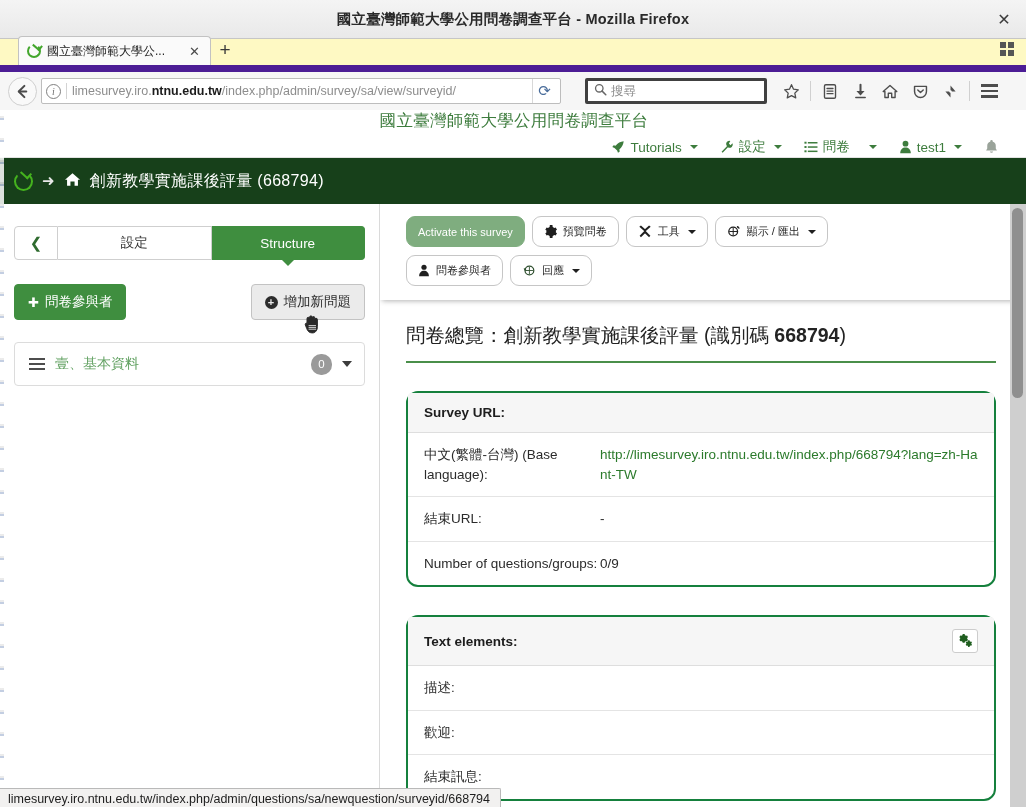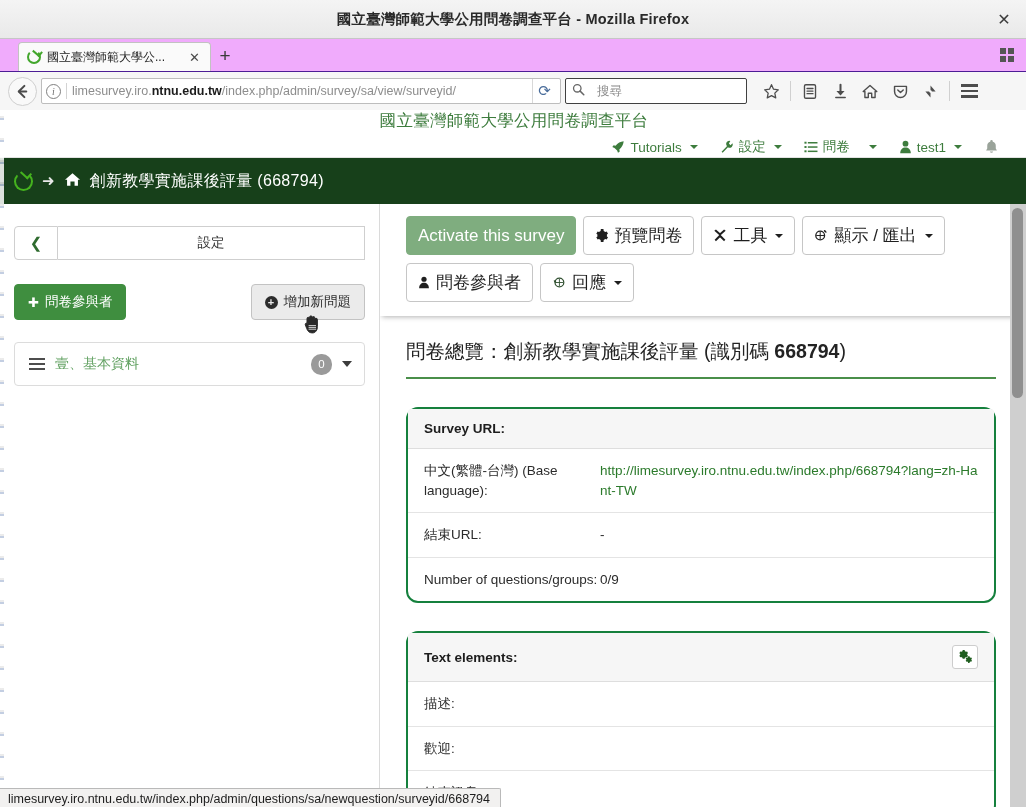--- a/index.html
+++ b/index.html
@@ -25,24 +25,24 @@
     letter-spacing: .2px;
   }
   .ff-close {
     position: absolute; right: 10px; top: 50%; transform: translateY(-50%);
     width: 24px; height: 22px; display: flex; align-items: center; justify-content: center;
     font-size: 16px; color: #3c3c3c; cursor: pointer;
   }
 
   .ff-tabstrip {
     height: 33px;
-    background: #f0abfc;
+    background: #fef9c3;
     display: flex; align-items: flex-end;
     position: relative;
-    border-bottom: 1px solid #4c1d95;
+    border-bottom: 7px solid #4c1d95;
   }
   .ff-tab {
     margin-left: 18px;
     height: 29px;
     width: 193px;
     background: #fafafa;
     border: 1px solid #c2c2c2;
     border-bottom: none;
     border-radius: 4px 4px 0 0;
     display: flex; align-items: center;
@@ -111,23 +111,23 @@
   .url-text {
     flex: 1; font-size: 12.5px; color: #8d8d8d; white-space: nowrap; overflow: hidden;
   }
   .url-text b { color: #1c1c1c; font-weight: bold; }
   .url-reload {
     width: 24px; height: 24px; display: flex; align-items: center; justify-content: center;
     font-size: 15px; color: #4a6d9b; cursor: pointer; border-left: 1px solid #d8d8d8;
   }
   .searchbar {
     width: 182px; height: 26px; background: #fff;
-    border: 1px solid #404040; border-radius: 2px;
-    display: flex; align-items: center; gap: 12px; padding: 0 6px;
-    margin-left: 0; flex: 0 0 182px;
+    border: 3px solid #404040; border-radius: 2px;
+    display: flex; align-items: center; gap: 4px; padding: 0 6px;
+    margin-left: 20px; flex: 0 0 182px;
   }
   .searchbar .mag { font-size: 12px; color: #666; }
   .searchbar .ph { font-size: 12.5px; color: #8a8a8a; }
   .tb-icons { display: flex; align-items: center; gap: 2px; margin-left: 6px; }
   .tb-ico {
     width: 28px; height: 28px; display: flex; align-items: center; justify-content: center;
     cursor: pointer; color: #4d4d4d;
   }
   .tb-divider { width: 1px; height: 20px; background: #d0d0d0; margin: 0 3px; }
   .ff-hamburger { display: flex; flex-direction: column; gap: 3px; }
@@ -273,21 +273,21 @@
   .main-toolbar {
     background: #fff;
     padding: 12px 16px 14px 26px;
     box-shadow: 0 3px 5px -2px rgba(0,0,0,.3);
     position: relative; z-index: 5;
   }
   .tb-row { display: flex; gap: 7px; flex-wrap: wrap; }
   .tb-row + .tb-row { margin-top: 8px; }
   .ls-btn {
     border: 1px solid #c6c6c6; background: #fff; color: #1f1f1f;
-    border-radius: 4px; padding: 7px 11px; font-size: 17px; cursor: pointer;
+    border-radius: 9px; padding: 7px 11px; font-size: 11px; cursor: pointer;
     display: inline-flex; align-items: center; gap: 6px; white-space: nowrap;
   }
   .ls-btn.primary { background: #7fad7f; border-color: #7fad7f; color: #fff; }
   .ls-btn .caret {
     width: 0; height: 0; border-left: 4px solid transparent; border-right: 4px solid transparent;
     border-top: 4px solid currentColor; margin-left: 2px;
   }
 
   .main-scroll { padding: 22px 30px 0 26px; height: calc(100% - 92px); overflow: hidden; }
   .page-heading {
@@ -506,20 +506,21 @@
     </span>
     <span class="bc-title">創新教學實施課後評量 (668794)</span>
   </div>
 
   <div class="ls-body">
 
     <div class="sidebar">
       <div class="tab-group">
         <div class="tab-collapse">❮</div>
         <div class="tab-item">設定</div>
+        <div class="tab-item active">Structure</div>
       </div>
 
       <div class="sb-actions">
         <div class="btn-addgroup">
           <span class="plus-solid">✚</span>
           <span>問卷參與者</span>
         </div>
         <div class="btn-addquestion">
           <span class="plus-circle">+</span>
           <span>增加新問題</span>

